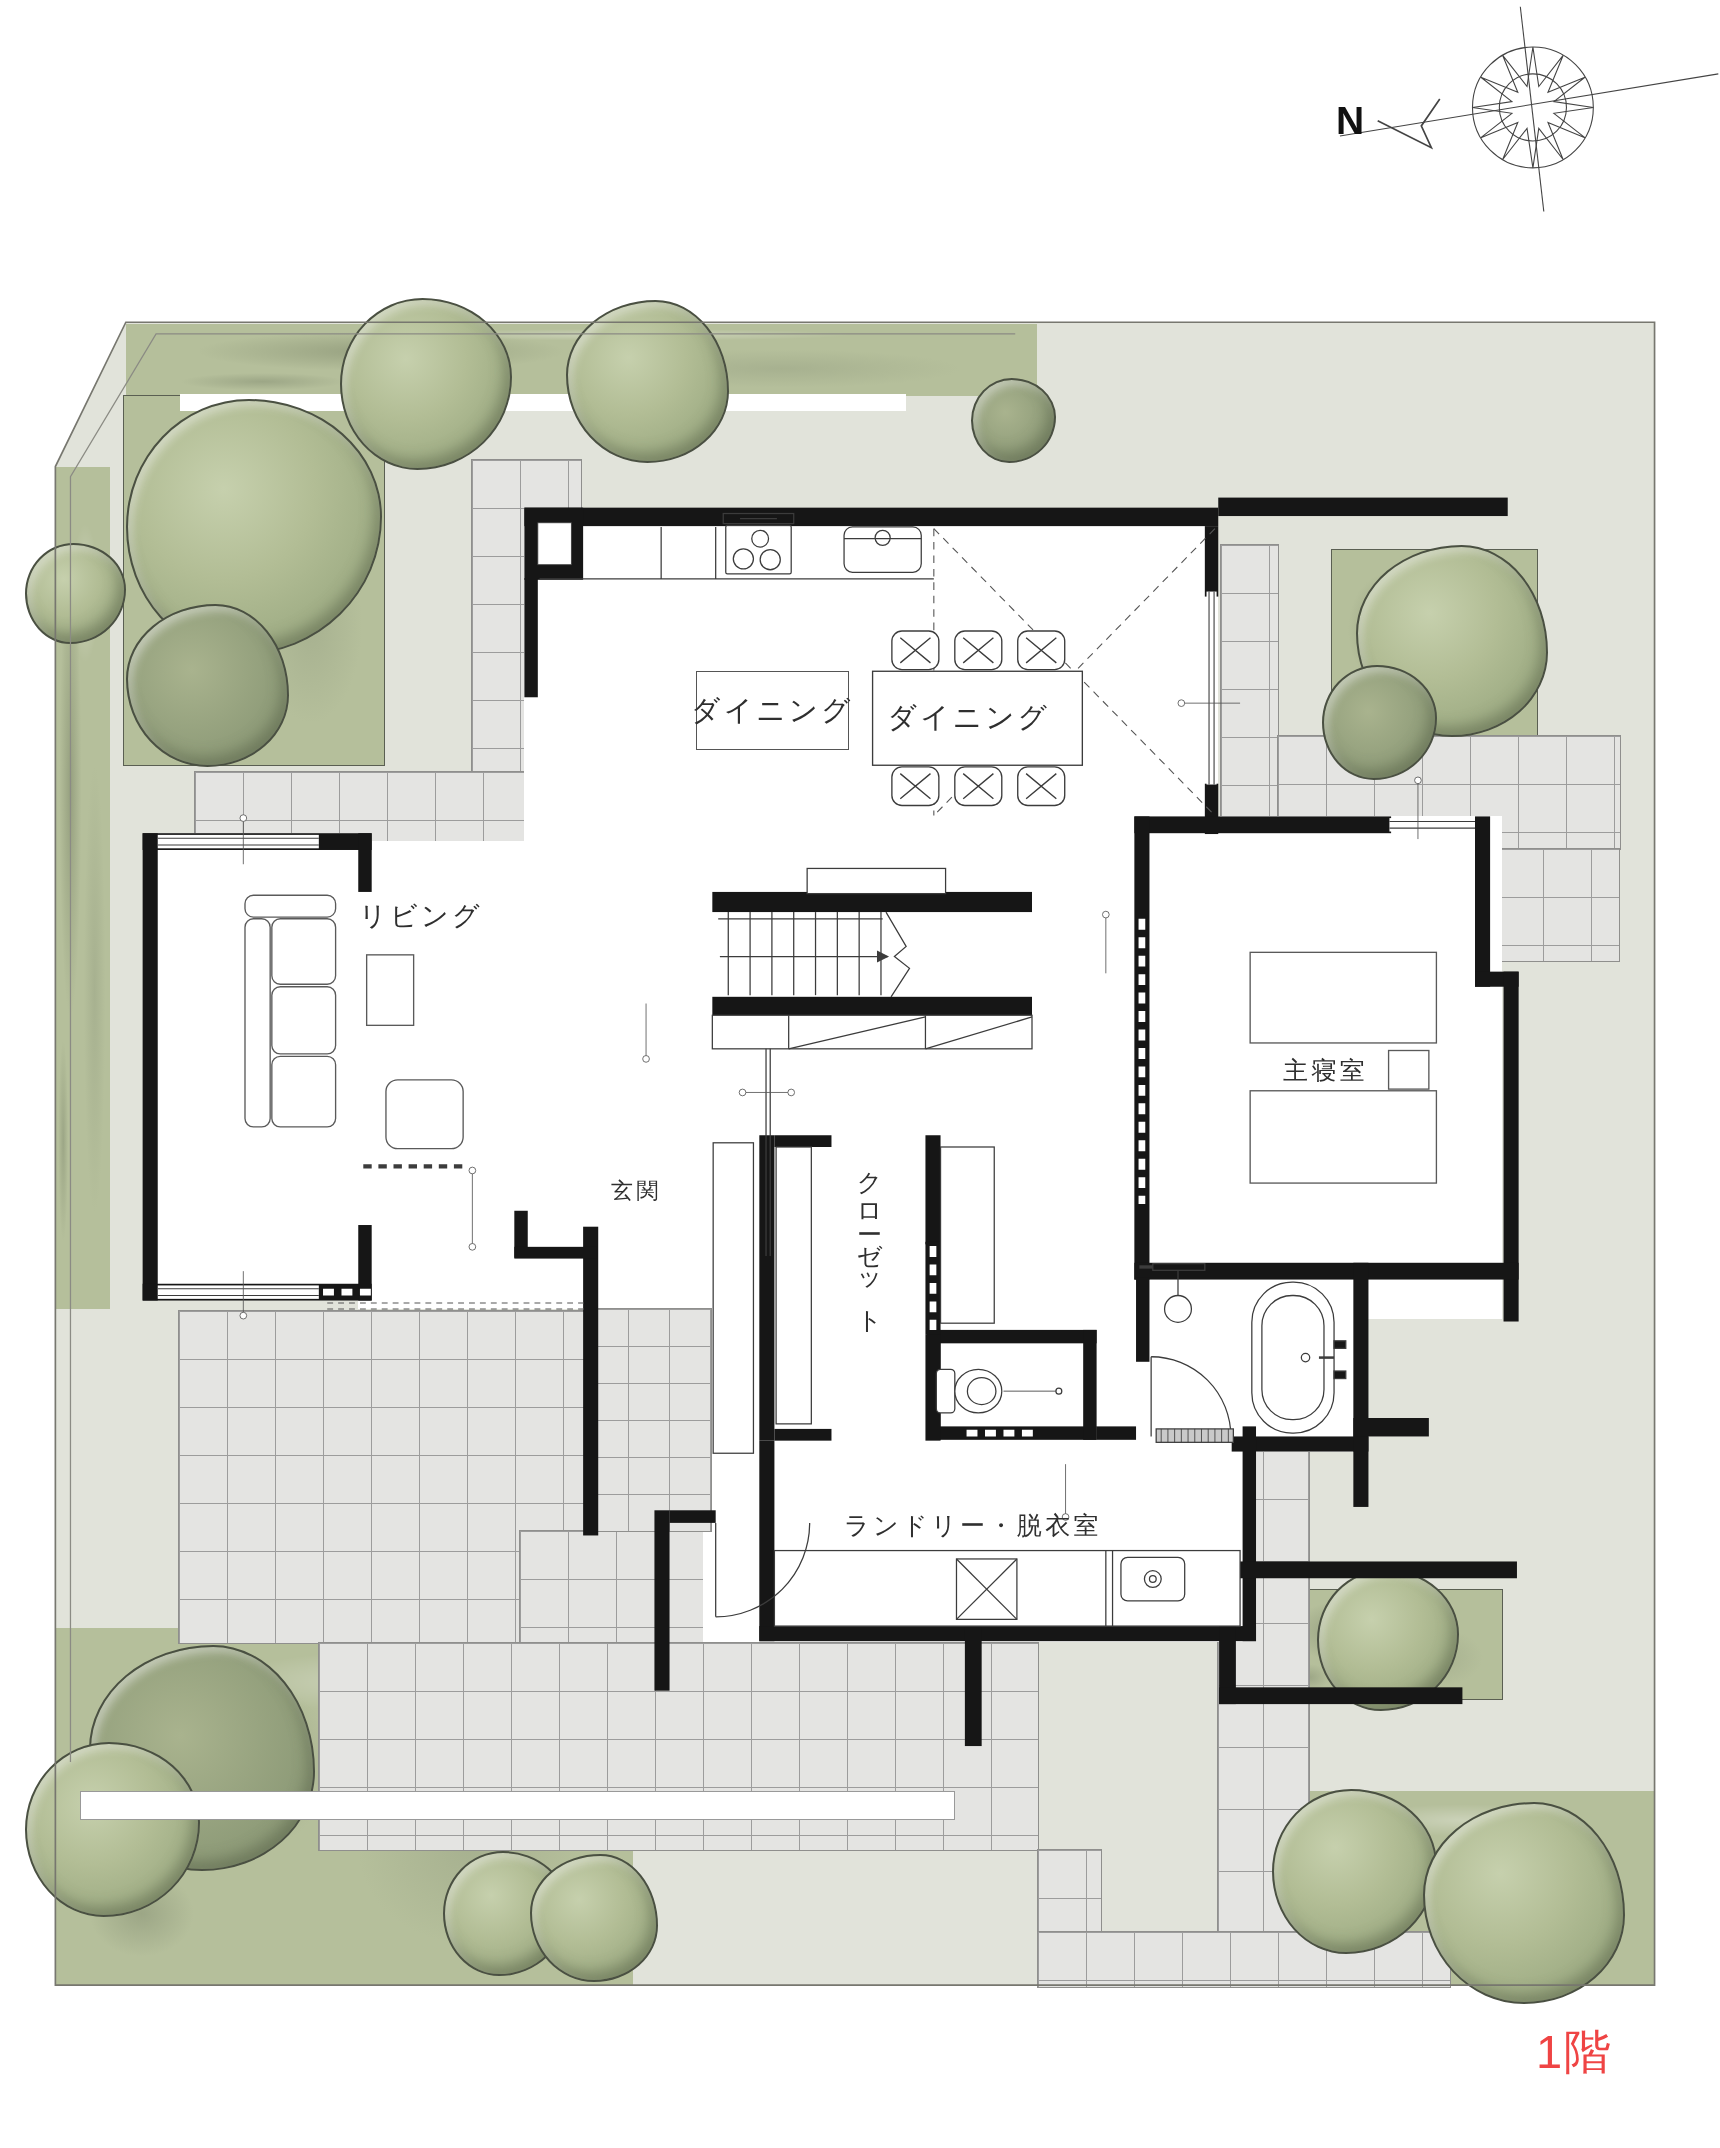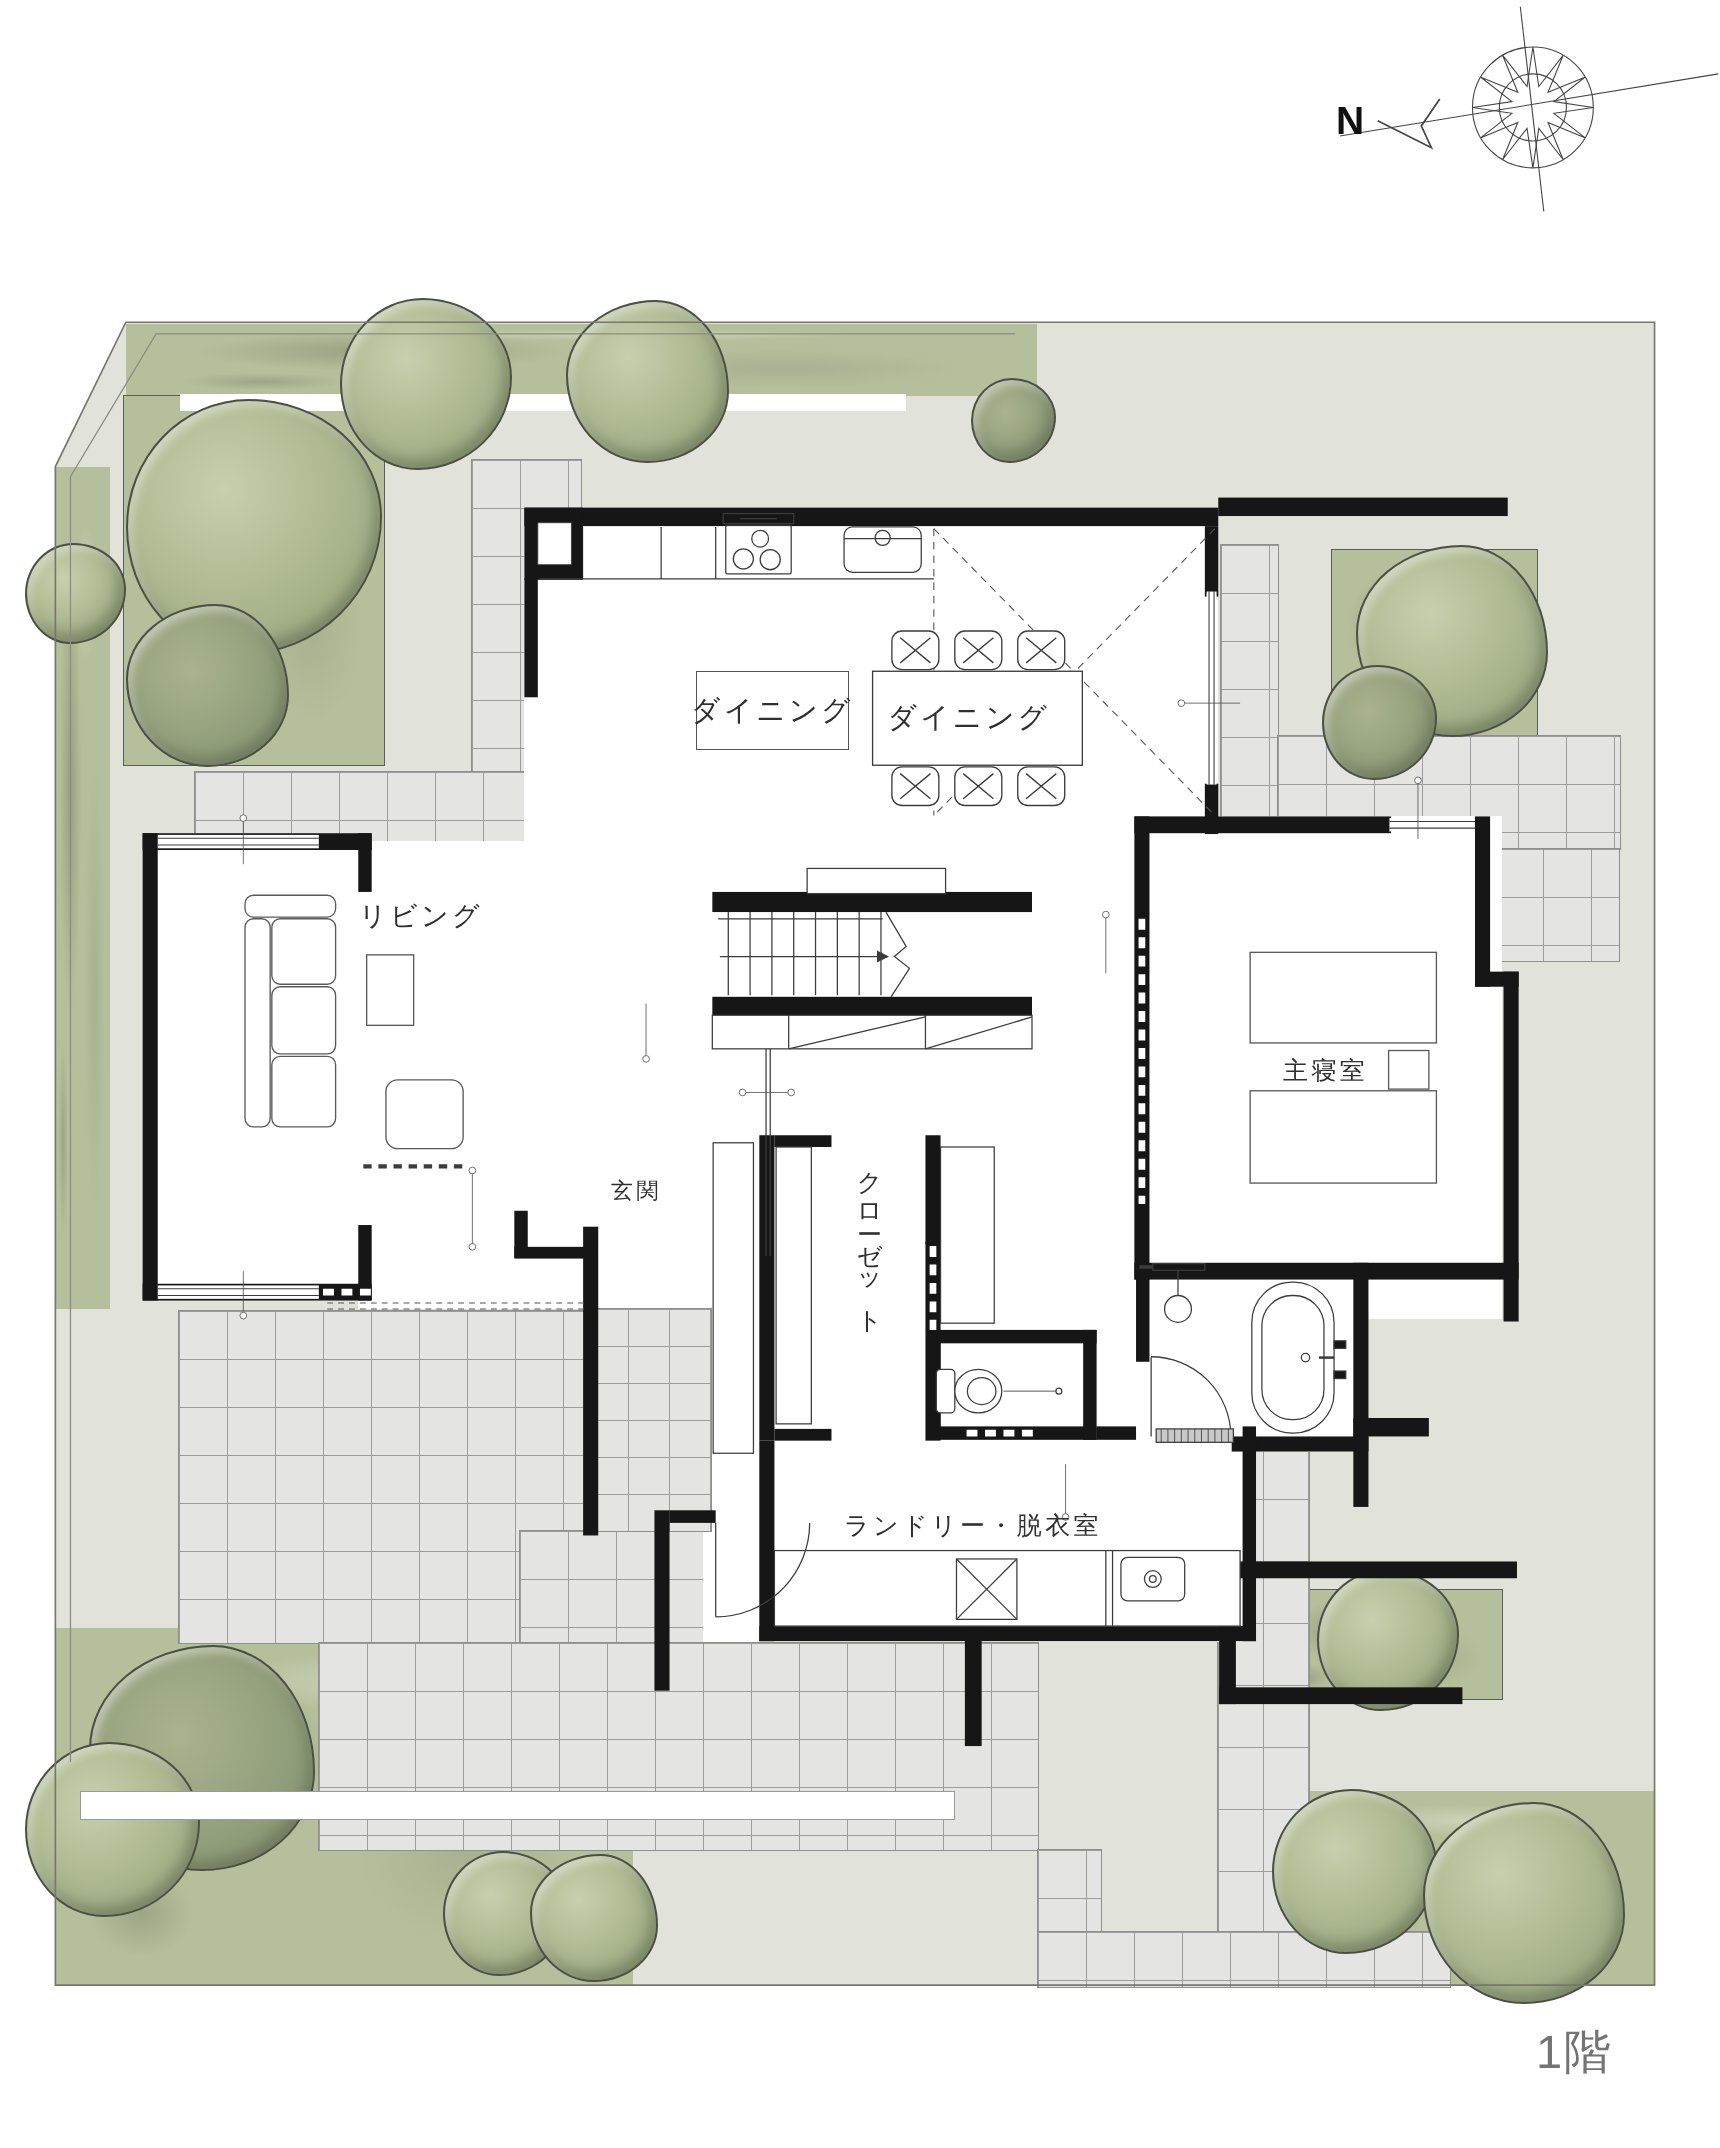--- a/index.html
+++ b/index.html
@@ -354,17 +354,17 @@
       <span>ダイニング</span>
     </div>
   <div class="abs lbl" style="left:873px;top:671px;width:192px;height:94px;font-size:28.5px;display:flex;align-items:center;justify-content:center;">
       <span>ダイニング</span>
     </div>
   <div class="abs lbl" style="left:359px;top:898px;font-size:27px;"><span>リビング</span></div>
   <div class="abs lbl" style="left:611px;top:1176px;font-size:22px;"><span>玄関</span></div>
   <div class="abs lbl vert" style="left:854px;top:1154px;height:277px;font-size:25px;"><span>クローゼット</span></div>
   <div class="abs lbl" style="left:1259px;top:1054px;font-size:25px;margin-left:24px;"><span>主寝室</span></div>
   <div class="abs lbl" style="left:780px;top:1509px;width:386px;text-align:center;font-size:25px;"><span>ランドリー・脱衣室</span></div>
-  <div class="abs lbl" style="left:1536px;top:2021px;font-size:47px;letter-spacing:1.7px;color:#737373;"><span>1階</span></div>
+  <div class="abs lbl" style="left:1536px;top:2021px;font-size:47px;letter-spacing:1.7px;color:#ef4444;"><span>1階</span></div>
   <div class="abs lbl" style="left:1336px;top:99px;font-size:39px;font-weight:bold;color:#111;"><span>N</span></div>
 
 </div>
 
 
 </body></html>

